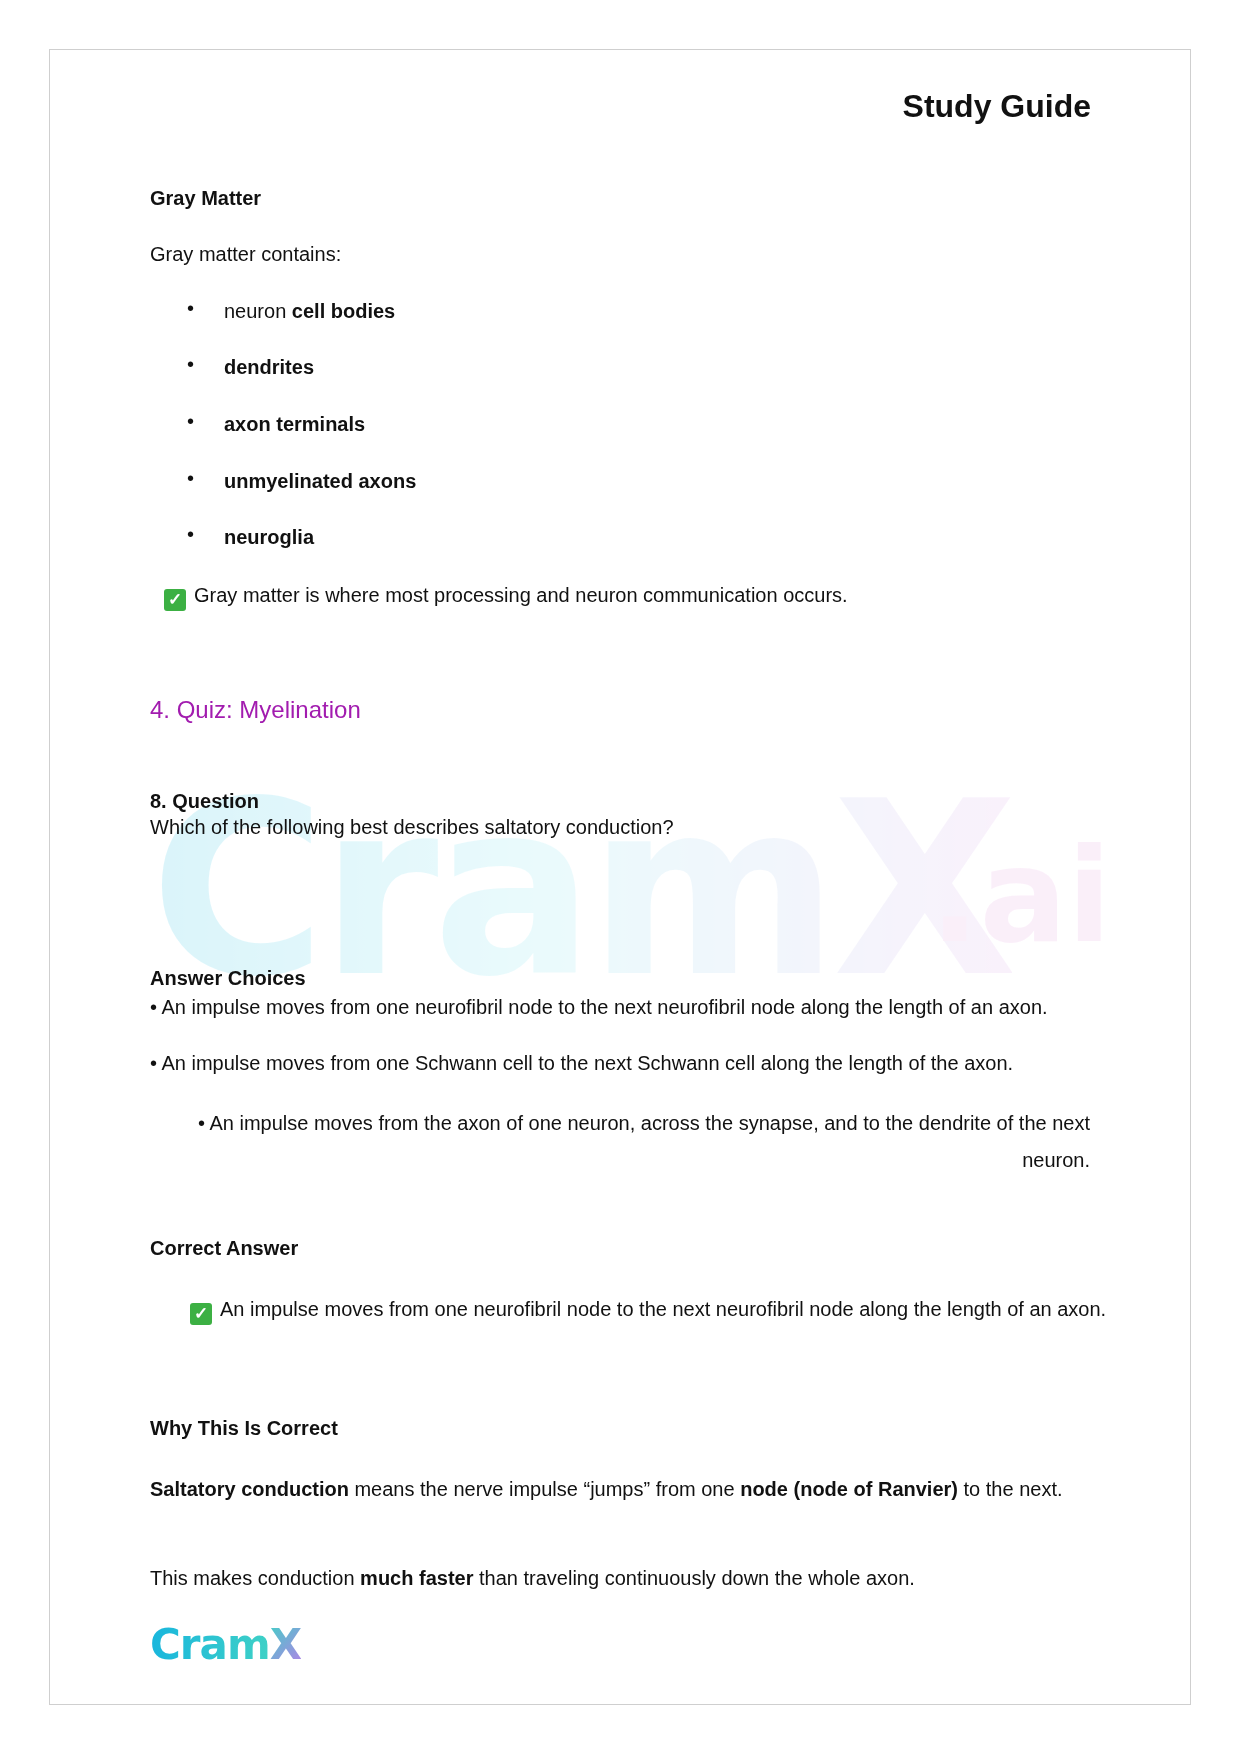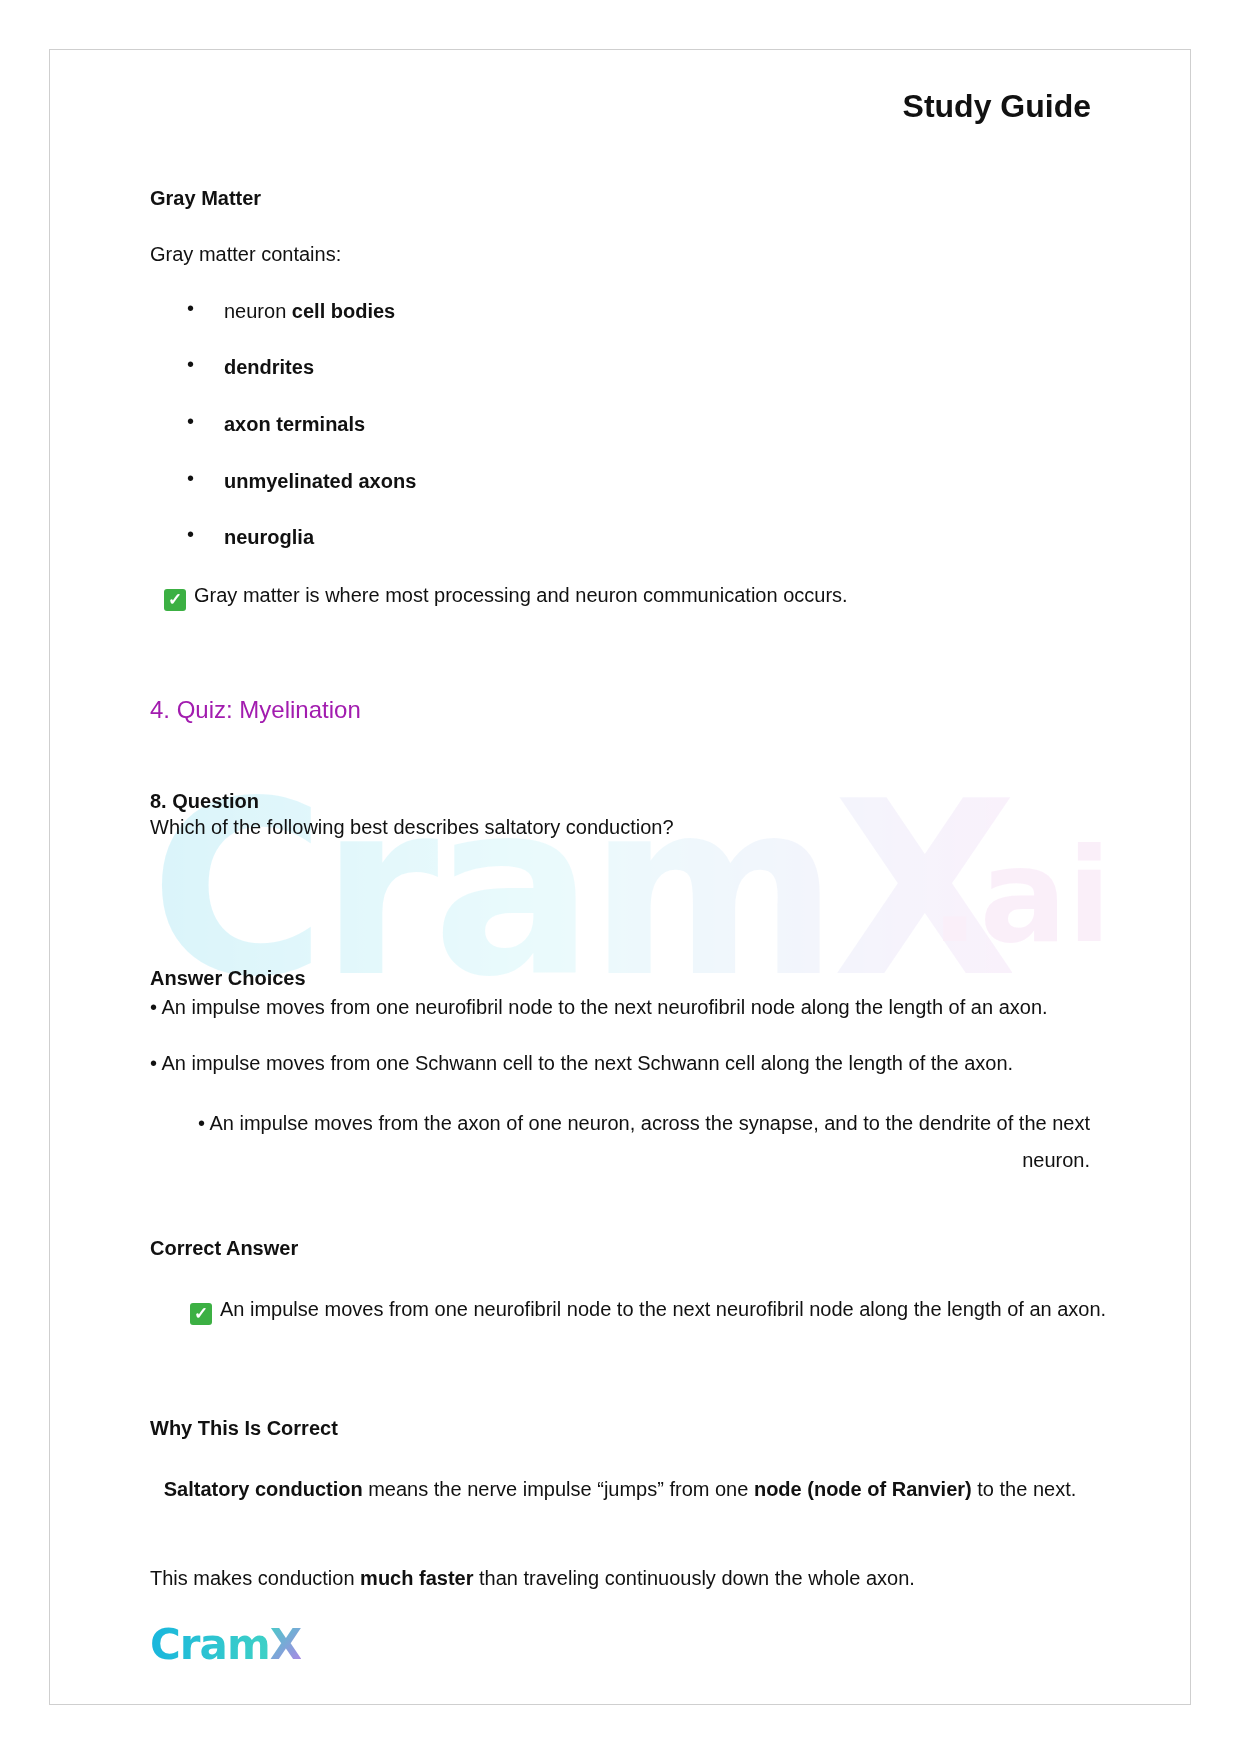--- a/index.html
+++ b/index.html
@@ -71,21 +71,21 @@
 <div class="abs txt" style="left:150px; top:993px;">• An impulse moves from one neurofibril node to the next neurofibril node along the length of an axon.</div>
 <div class="abs txt" style="left:150px; top:1049px;">• An impulse moves from one Schwann cell to the next Schwann cell along the length of the axon.</div>
 <div class="abs txt wrap" style="left:150px; top:1105px; line-height:37px;text-align:right;">• An impulse moves from the axon of one neuron, across the synapse, and to the dendrite of the next neuron.</div>
 
 <div class="abs txt b" style="left:150px; top:1234px;">Correct Answer</div>
 <div class="abs txt wrap" style="left:162px; top:1291px; line-height:37px;padding-left:28px;">
   <span class="check">✓</span><span>An impulse moves from one neurofibril node to the next neurofibril node along the length of an axon.</span>
 </div>
 
 <div class="abs txt b" style="left:150px; top:1414px;">Why This Is Correct</div>
-<div class="abs txt wrap" style="left:150px; top:1471px; line-height:37px;text-align:center;">
+<div class="abs txt wrap" style="left:150px; top:1471px; line-height:37px;">
   <span class="b">Saltatory conduction</span><span> means the nerve impulse “jumps” from one </span><span class="b">node (node of Ranvier)</span><span> to the next.</span>
 </div>
 <div class="abs txt" style="left:150px; top:1564px;">
   <span>This makes conduction </span><span class="b">much faster</span><span> than traveling continuously down the whole axon.</span>
 </div>
 
 <div class="logo">
   <span class="cram">Cram</span><span class="x">X</span>
 </div>
 

